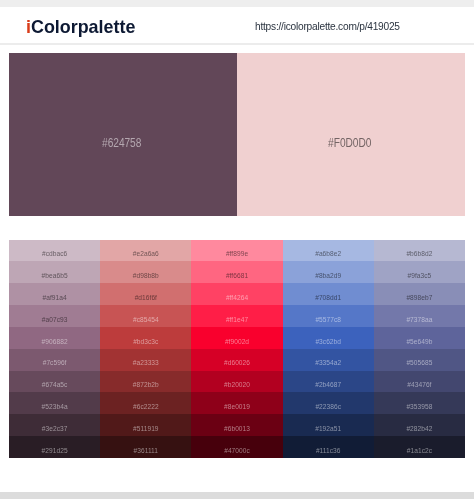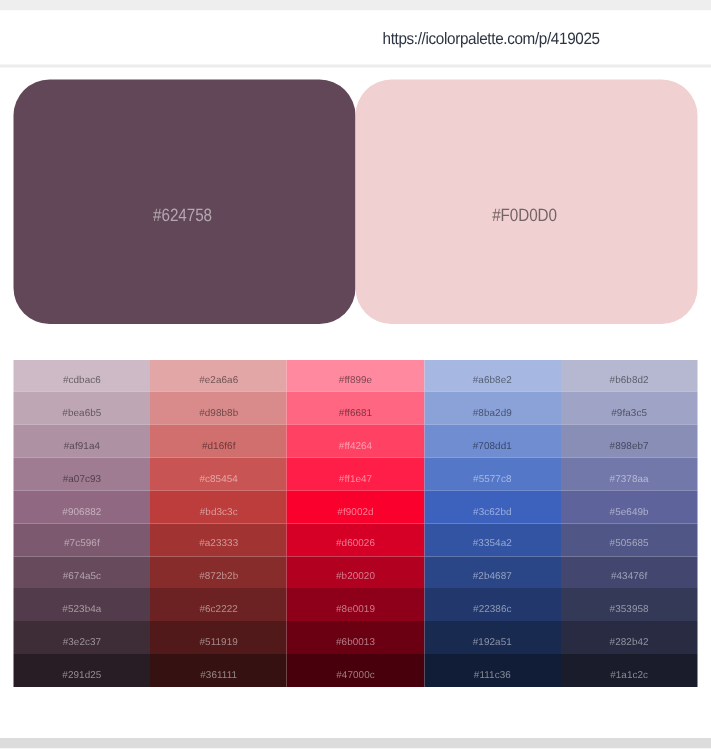--- a/index.html
+++ b/index.html
@@ -6,33 +6,34 @@
   body{width:474px;height:499px;background:#ffffff;font-family:"Liberation Sans",sans-serif;overflow:hidden;}
   .page{position:relative;width:474px;height:499px;background:#ffffff;}
   .topstrip{position:absolute;left:0;top:0;width:474px;height:7px;background:#eeeeee;}
   .bottomstrip{position:absolute;left:0;top:491.5px;width:474px;height:7.5px;background:#dcdcdc;}
   .header{position:absolute;left:0;top:7px;width:474px;height:36px;background:#ffffff;}
   .hrule{position:absolute;left:0;top:42.8px;width:474px;height:2.4px;background:#ececec;}
   .logo{position:absolute;left:26px;top:11px;font-size:17.9px;line-height:19px;font-weight:bold;letter-spacing:0px;color:#0d1933;font-family:"Liberation Sans",sans-serif;white-space:nowrap;}
   .logo .i{color:#d93c1a;}
   .url{position:absolute;left:255px;top:12.9px;font-size:11px;line-height:13px;letter-spacing:-0.25px;color:#2b3440;font-family:"Liberation Sans",sans-serif;white-space:nowrap;transform-origin:0 50%;transform:scaleX(0.9246);}
   .palette{position:absolute;left:9px;top:53px;width:456px;height:163px;display:flex;}
-  .pcell{flex:1;position:relative;border-radius:24px;}
+  .pcell{flex:1;position:relative;}
   .pcell span{position:absolute;left:0;right:0;top:83.5px;text-align:center;font-size:11.9px;line-height:12px;letter-spacing:-0.05px;display:block;transform:scaleX(0.855) translateX(-1.5px);}
   .grid{position:absolute;left:9px;top:239.5px;width:456px;height:218.5px;display:flex;}
   .gcol{flex:1;display:flex;flex-direction:column;}
   .gcell{flex:1;position:relative;}
   .gcell span{position:absolute;left:0;right:0;top:11.7px;text-align:center;font-size:6.6px;line-height:6.6px;letter-spacing:0.05px;}
 </style>
 </head>
 <body>
 
 <div class="page">
   <div class="topstrip"></div>
   <div class="header">
+    <div class="logo"><span class="i">i</span><span>Colorpalette</span></div>
     <div class="url">https://icolorpalette.com/p/419025</div>
   </div>
   <div class="hrule"></div>
   <div class="palette">
     <div class="pcell" style="background: rgb(98, 71, 88);">
       <span style="color: rgb(180, 167, 175);">#624758</span>
     </div>
     <div class="pcell" style="background: rgb(240, 208, 208);">
       <span style="color: rgb(115, 100, 100);">#F0D0D0</span>
     </div>

